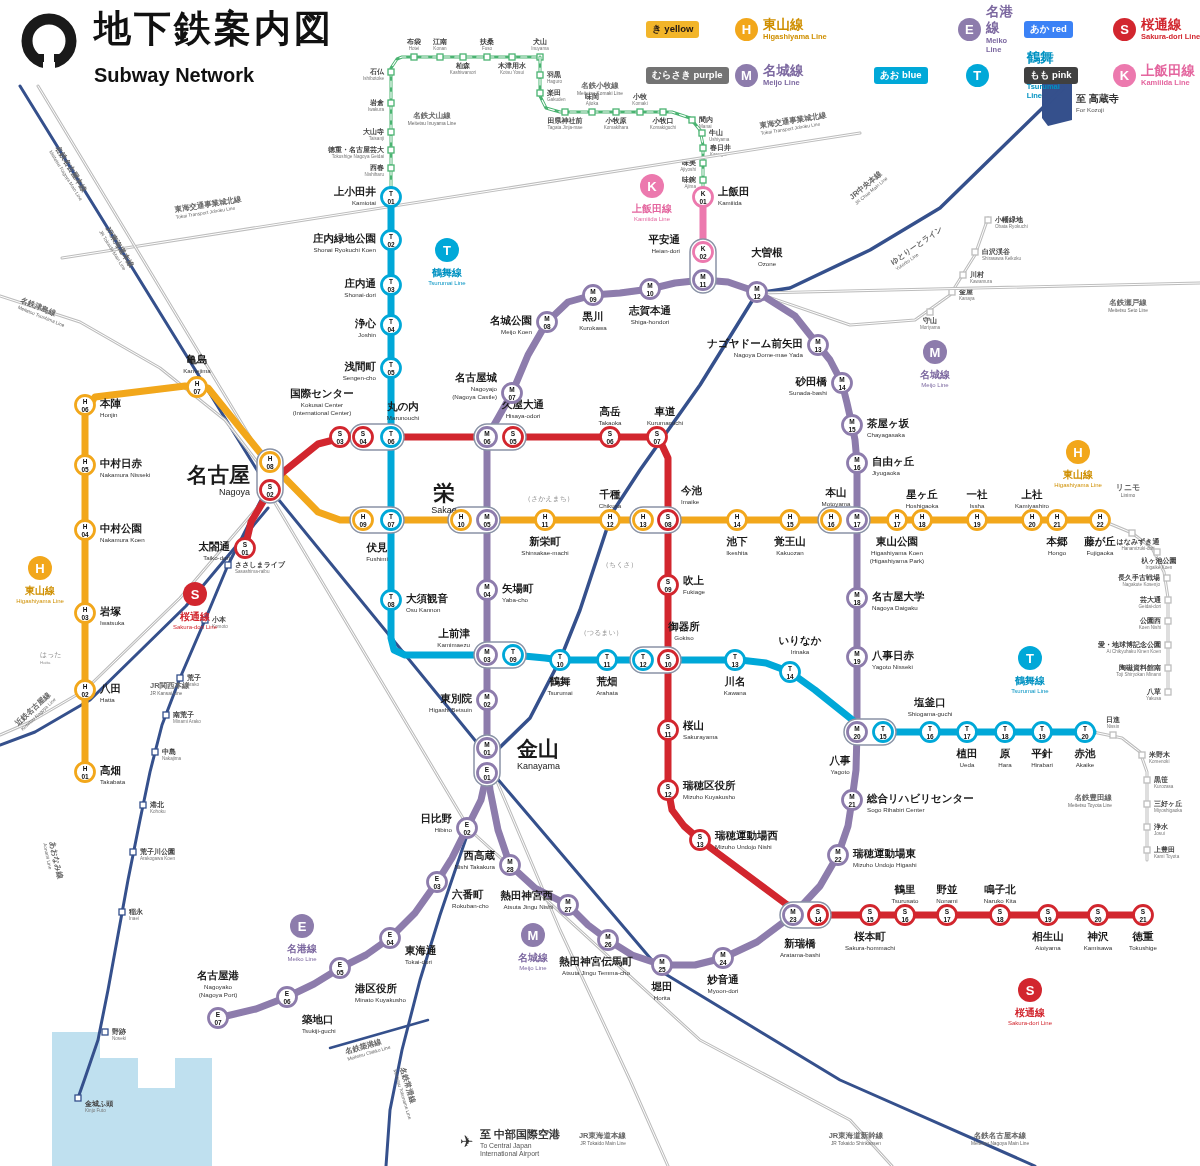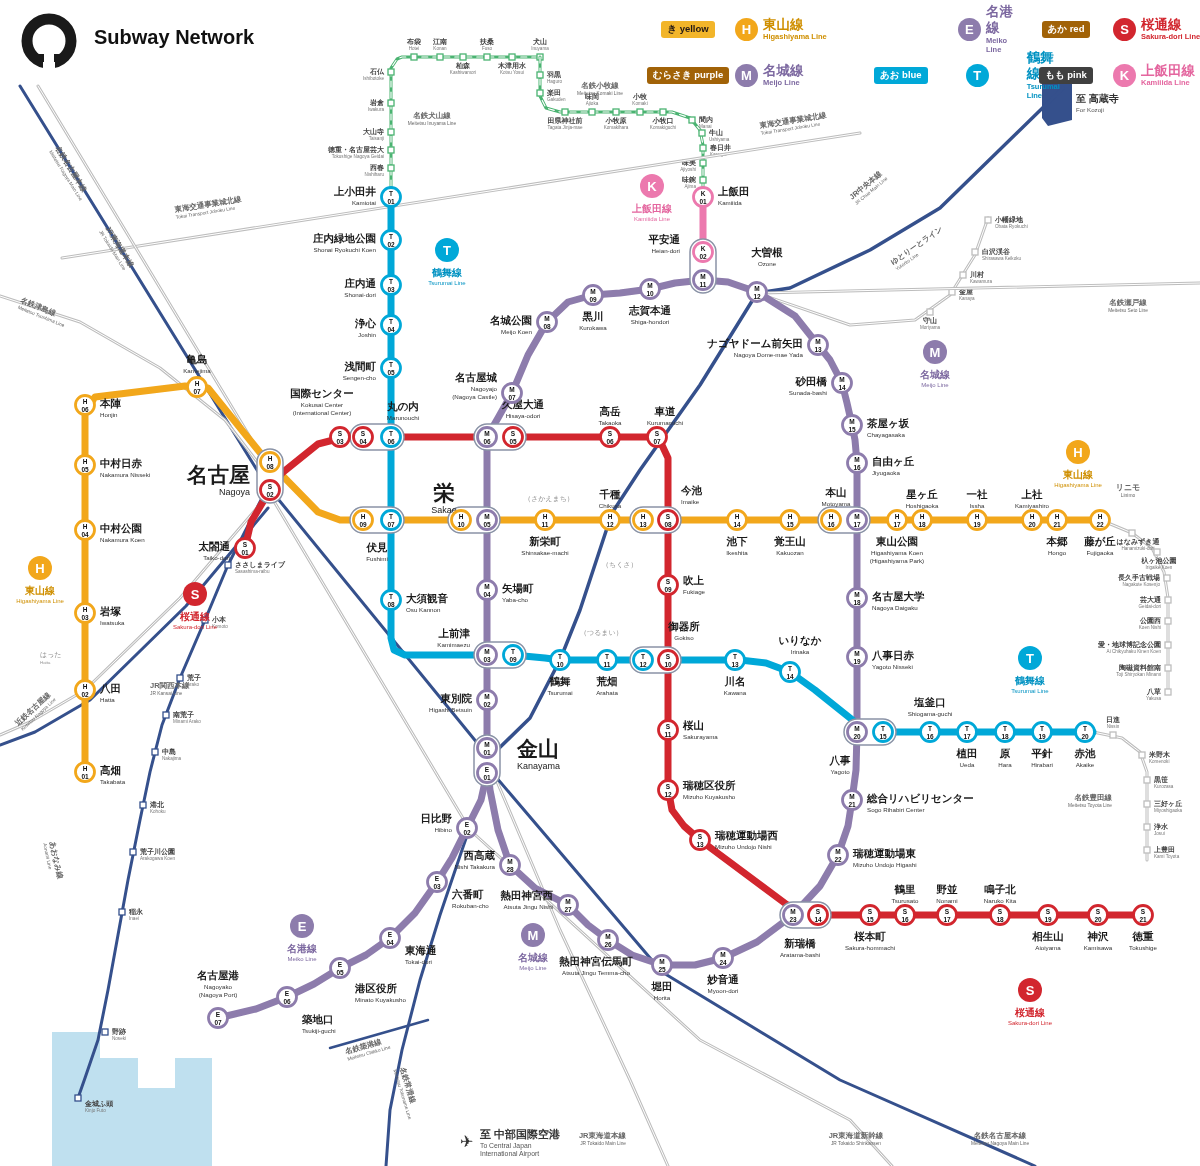--- a/index.html
+++ b/index.html
@@ -4,21 +4,21 @@
 <style>
   html,body{margin:0;padding:0}
   body{width:1200px;height:1166px;position:relative;background:#fff;overflow:hidden;
        font-family:"Liberation Sans","DejaVu Sans",sans-serif}
   #map{position:absolute;left:0;top:0}
   .header{position:absolute;left:18px;top:10px;display:flex;gap:14px;align-items:flex-start;z-index:5}
   .title-ja{font-size:37px;font-weight:bold;color:#111;letter-spacing:3px;line-height:1.02}
   .title-en{font-size:20px;font-weight:bold;color:#111;margin-top:16px}
   .legend{position:absolute;left:646px;top:6px;display:grid;grid-template-columns:228px 150px 178px;grid-auto-rows:46px;z-index:5}
   .lg-item{display:flex;align-items:center;gap:5px}
-  .lg-tagslot{width:84px;display:flex;justify-content:center}
+  .lg-tagslot{width:84px;display:flex;justify-content:flex-start}
   .lg-tag{font-size:9.5px;padding:2px 6px;border-radius:3px;white-space:nowrap;font-weight:bold}
   .lg-circle{width:23px;height:23px;min-width:23px;border-radius:50%;color:#fff;font-weight:bold;font-size:13px;
              display:flex;align-items:center;justify-content:center}
   .lg-ja{display:block;font-size:13.5px;font-weight:bold;line-height:1.15}
   .lg-en{display:block;font-size:7.5px;font-weight:bold}
 </style>
 </head>
 <body>
 
 <svg id="map" width="1200" height="1166" viewBox="0 0 1200 1166">
@@ -1200,20 +1200,21 @@
   </svg>
 
 <div class="header">
   <svg width="62" height="62" viewBox="0 0 62 62">
     <circle cx="31" cy="31" r="22" fill="none" stroke="#1a1a1a" stroke-width="11"></circle>
     <rect x="25" y="44" width="12" height="18" fill="#ffffff"></rect>
     <rect x="18" y="44" width="8" height="8" fill="#1a1a1a"></rect>
     <rect x="36" y="44" width="8" height="8" fill="#1a1a1a"></rect>
   </svg>
   <div>
+    <div class="title-ja">地下鉄案内図</div>
     <div class="title-en">Subway Network</div>
   </div>
 </div>
 
 <div class="legend">
     <div class="lg-item" style="grid-area: 1 / 1;">
       <span class="lg-tagslot">
         <span class="lg-tag" style="background: rgb(242, 181, 42); color: rgb(35, 24, 21);">き yellow</span>
       </span>
       <span class="lg-circle" style="background: rgb(242, 167, 27);">H</span>
@@ -1225,31 +1226,31 @@
     <div class="lg-item" style="grid-area: 1 / 2;">
       <span class="lg-tagslot"></span>
       <span class="lg-circle" style="background: rgb(141, 124, 172);">E</span>
       <span class="lg-names">
         <span class="lg-ja" style="color: rgb(124, 104, 160);">名港線</span>
         <span class="lg-en" style="color: rgb(124, 104, 160);">Meiko Line</span>
       </span>
     </div>
     <div class="lg-item" style="grid-area: 1 / 3;">
       <span class="lg-tagslot">
-        <span class="lg-tag" style="background: #a16207; color: rgb(255, 255, 255);">あか red</span>
+        <span class="lg-tag" style="background: #3b82f6; color: rgb(255, 255, 255);">あか red</span>
       </span>
       <span class="lg-circle" style="background: rgb(210, 38, 46);">S</span>
       <span class="lg-names">
         <span class="lg-ja" style="color: rgb(210, 38, 46);">桜通線</span>
         <span class="lg-en" style="color: rgb(210, 38, 46);">Sakura-dori Line</span>
       </span>
     </div>
     <div class="lg-item" style="grid-area: 2 / 1;">
       <span class="lg-tagslot">
-        <span class="lg-tag" style="background: #a16207; color: rgb(255, 255, 255);">むらさき purple</span>
+        <span class="lg-tag" style="background: #737373; color: rgb(255, 255, 255);">むらさき purple</span>
       </span>
       <span class="lg-circle" style="background: rgb(141, 124, 172);">M</span>
       <span class="lg-names">
         <span class="lg-ja" style="color: rgb(124, 104, 160);">名城線</span>
         <span class="lg-en" style="color: rgb(124, 104, 160);">Meijo Line</span>
       </span>
     </div>
     <div class="lg-item" style="grid-area: 2 / 2; gap: 38px;">
       <span class="lg-tagslot">
         <span class="lg-tag" style="background: rgb(0, 168, 216); color: rgb(255, 255, 255);">あお blue</span>

